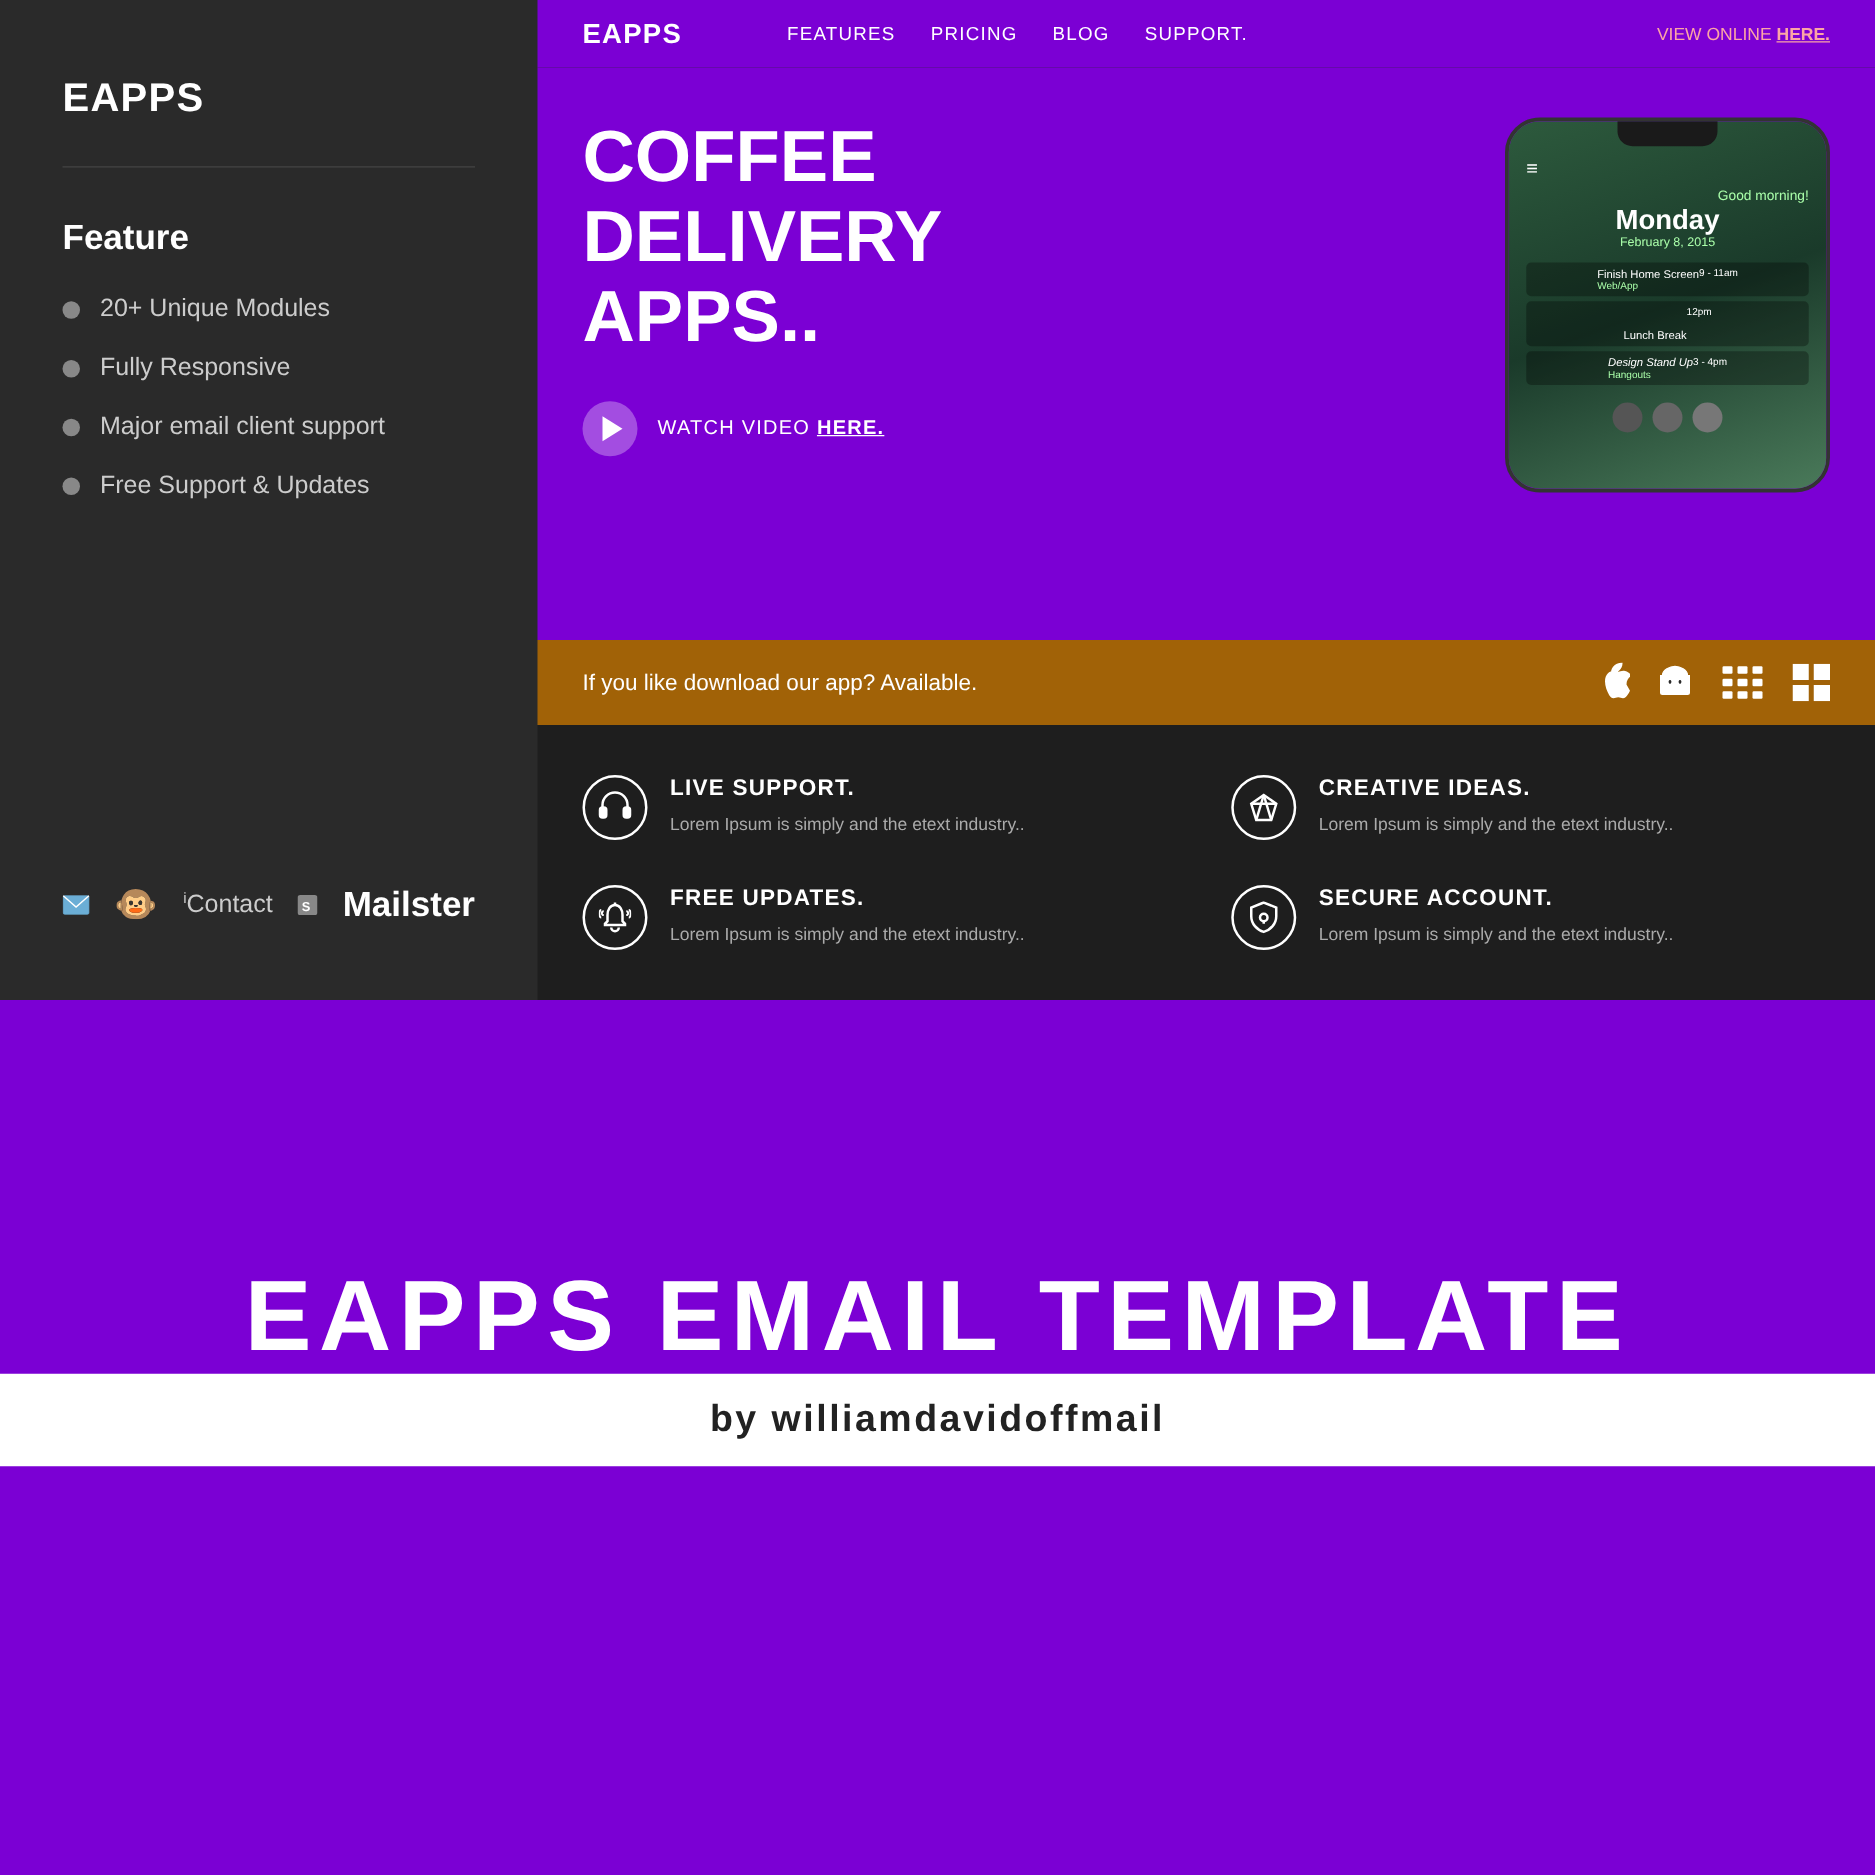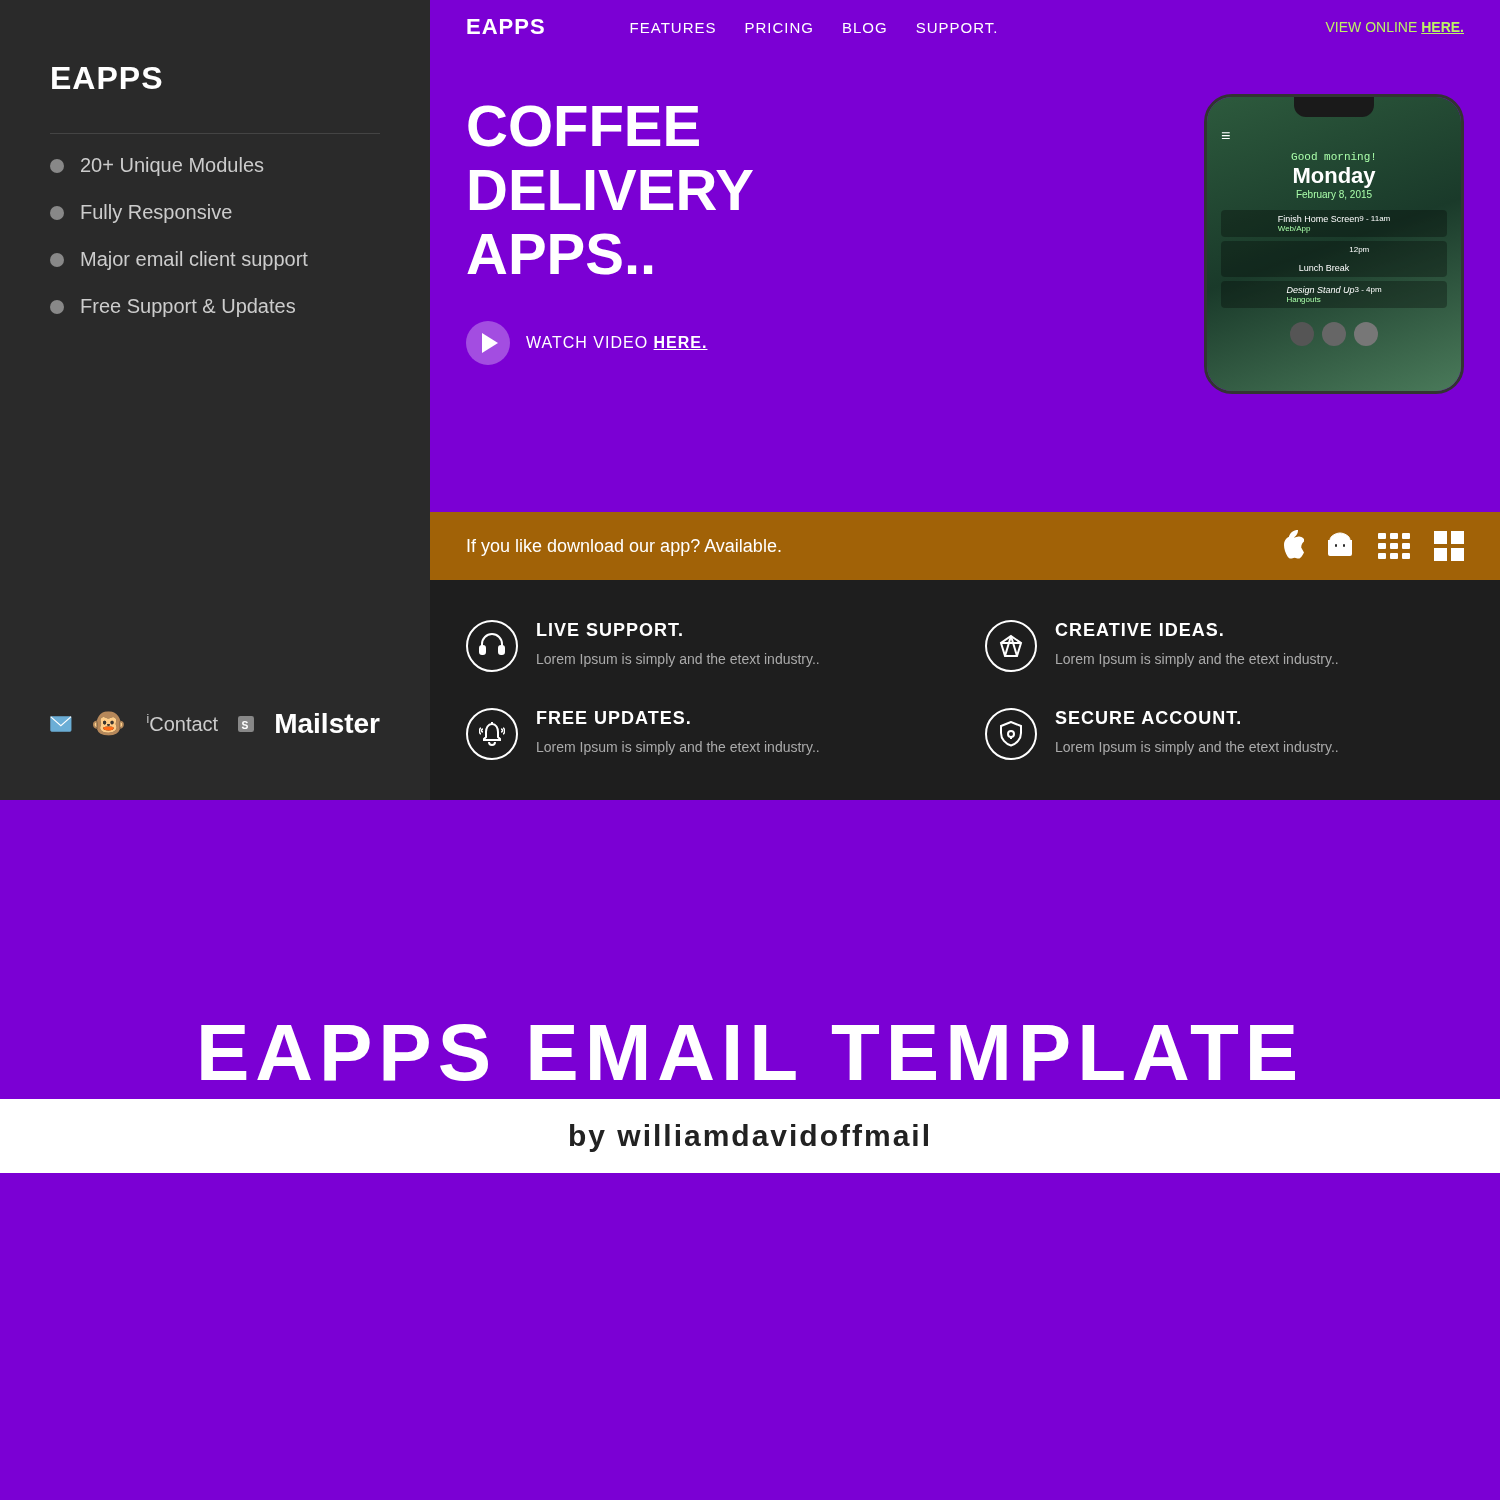--- a/index.html
+++ b/index.html
@@ -135,21 +135,21 @@
 
     .email-nav-item {
       font-size: 15px;
       color: #ffffff;
       letter-spacing: 1px;
     }
 
     .email-header-right {
       margin-left: auto;
       font-size: 14px;
-      color: #bef264;
+      color: #fca5a5;
       text-align: center;
     }
 
     .email-header-right span {
       font-weight: bold;
       text-decoration: underline;
     }
 
     
     .hero-section {
@@ -245,22 +245,21 @@
 
     .phone-hamburger {
       font-size: 16px;
       color: white;
       margin-bottom: 6px;
     }
 
     .phone-greeting {
       font-size: 11px;
       color: #aaffaa;
-      text-align: center;
-      font-family: Liberation Mono, monospace;
+      text-align: right;
     }
 
     .phone-day {
       font-size: 22px;
       font-weight: bold;
       color: white;
       text-align: center;
     }
 
     .phone-date {
@@ -381,20 +380,21 @@
 </head>
 <body>
 
 <div class="main-container">
 
   <div class="top-section">
 
     <div class="left-panel">
       <div class="brand-title">EAPPS</div>
       <hr class="divider">
+      <div class="features-title">Feature</div>
       <ul class="feature-list">
         <li class="feature-item">
           <div class="feature-bullet"></div>
           <span>20+ Unique Modules</span>
         </li>
         <li class="feature-item">
           <div class="feature-bullet"></div>
           <span>Fully Responsive</span>
         </li>
         <li class="feature-item">

